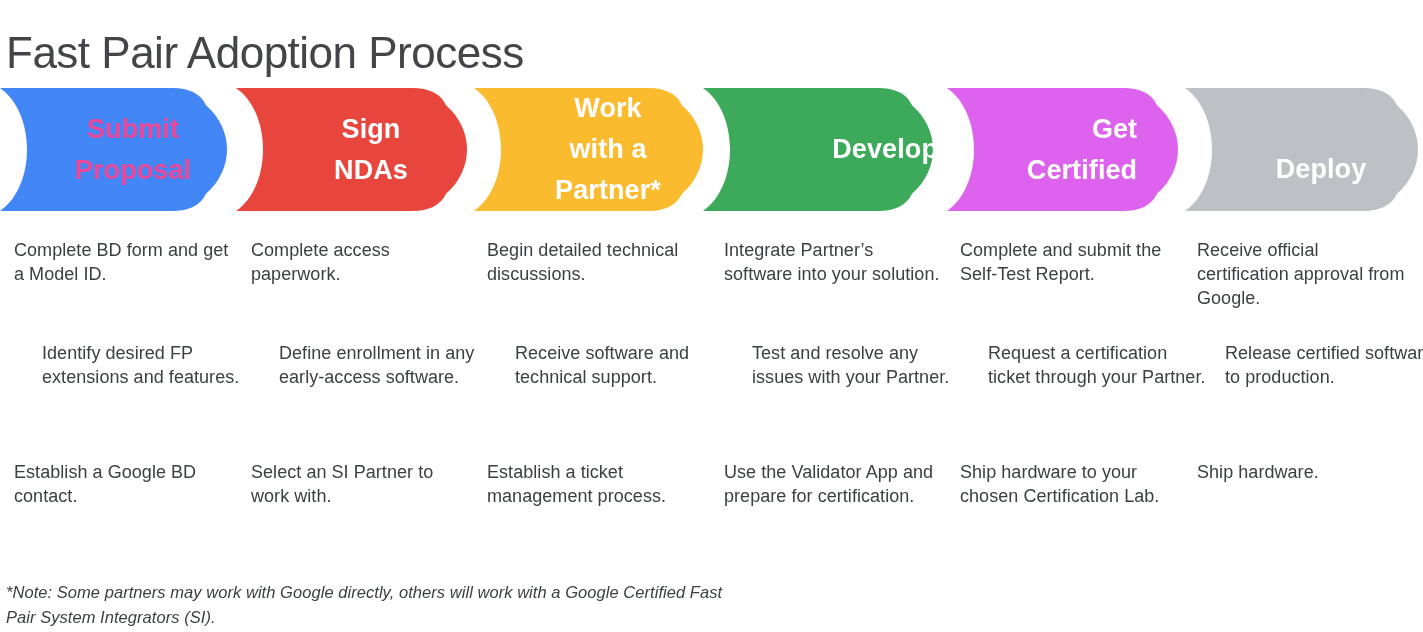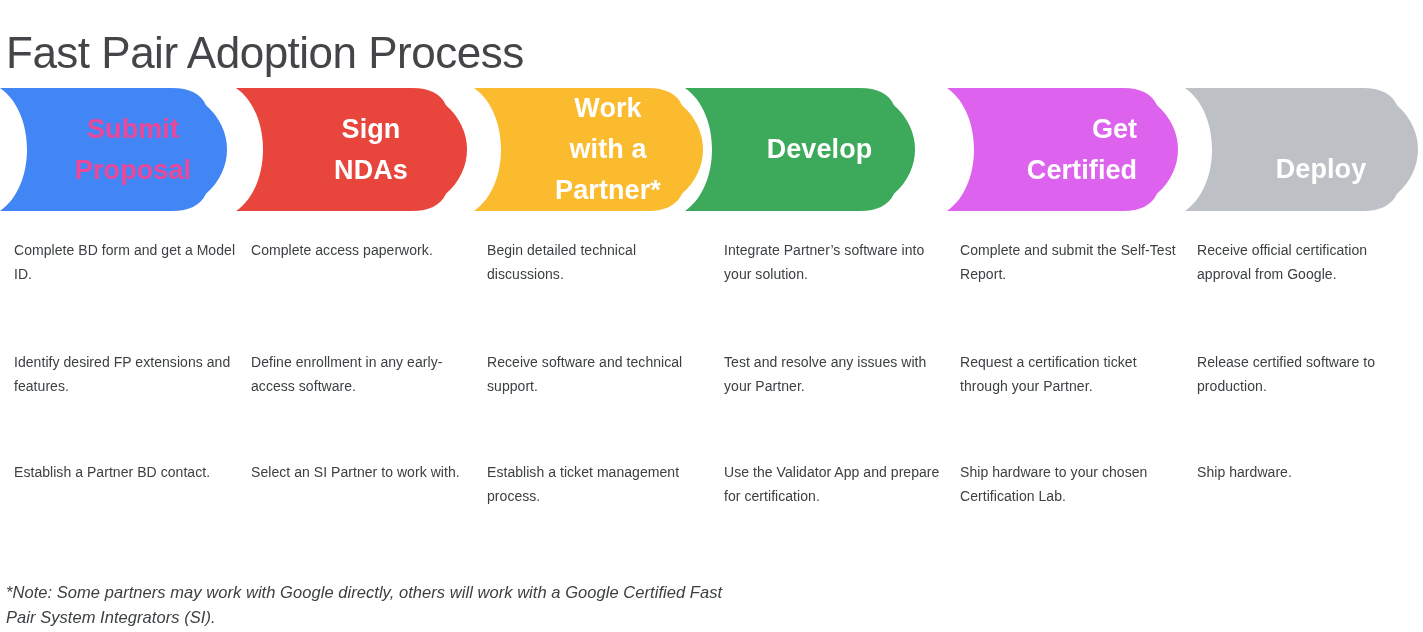--- a/index.html
+++ b/index.html
@@ -79,28 +79,28 @@
     position: absolute;
     top: 0;
     box-sizing: border-box;
   }
   .bullet-row {
     position: absolute;
     left: 0;
     width: 100%;
   }
   .bullet {
-    font-size: 14px;
+    font-size: 18px;
     line-height: 24px;
     color: #3c4043;
     font-weight: 400;
     letter-spacing: 0.05px;
   }
   .r0 { top: 0px; }
-  .r1 { top: 112px; }
+  .r1 { top: 103px; margin-left: 28px; }
   .r2 { top: 222px; }
 
   
   .footnote {
     position: absolute;
     left: 6px;
     top: 580px;
     width: 720px;
     font-size: 16.5px;
     line-height: 25px;
@@ -131,21 +131,21 @@
 NDAs</div>
     </div>
     <div class="chevron" style="left: 474px; width: 234px; justify-content: center;">
       <svg class="chev-shape" viewBox="0 0 234 123" preserveAspectRatio="none">
         <path d="M 0,0 L 174,0 Q 200,0 208,17.220000000000002 C 236,41.82 236,81.18 208,105.78 Q 200,123 174,123 L 0,123 C 36,98.4 36,24.6 0,0 Z" fill="#FABB2E"></path>
       </svg>
       <div class="chev-label" style="color: rgb(255, 255, 255);">Work
 with a
 Partner*</div>
     </div>
-    <div class="chevron" style="left: 685px; width: 235px;">
+    <div class="chevron" style="left: 703px; width: 235px; justify-content: flex-end;">
       <svg class="chev-shape" viewBox="0 0 235 123" preserveAspectRatio="none">
         <path d="M 0,0 L 175,0 Q 201,0 209,17.220000000000002 C 237,41.82 237,81.18 209,105.78 Q 201,123 175,123 L 0,123 C 36,98.4 36,24.6 0,0 Z" fill="#3CAA5A"></path>
       </svg>
       <div class="chev-label" style="color: rgb(255, 255, 255);">Develop</div>
     </div>
     <div class="chevron" style="left: 947px; width: 236px;">
       <svg class="chev-shape" viewBox="0 0 236 123" preserveAspectRatio="none">
         <path d="M 0,0 L 176,0 Q 202,0 210,17.220000000000002 C 238,41.82 238,81.18 210,105.78 Q 202,123 176,123 L 0,123 C 36,98.4 36,24.6 0,0 Z" fill="#DD63EE"></path>
       </svg>
       <div class="chev-label" style="color: rgb(255, 255, 255); text-align: right;">Get
@@ -162,21 +162,21 @@
 <div class="columns">
 
 <div class="col" style="left: 14px; width: 222px;">
       <div class="bullet-row r0">
         <div class="bullet">Complete BD form and get a Model ID.</div>
       </div>
       <div class="bullet-row r1">
         <div class="bullet">Identify desired FP extensions and features.</div>
       </div>
       <div class="bullet-row r2">
-        <div class="bullet">Establish a Partner BD contact.</div>
+        <div class="bullet">Establish a Google BD contact.</div>
       </div>
     </div>
     <div class="col" style="left: 251px; width: 222px;">
       <div class="bullet-row r0">
         <div class="bullet">Complete access paperwork.</div>
       </div>
       <div class="bullet-row r1">
         <div class="bullet">Define enrollment in any early-access software.</div>
       </div>
       <div class="bullet-row r2">

